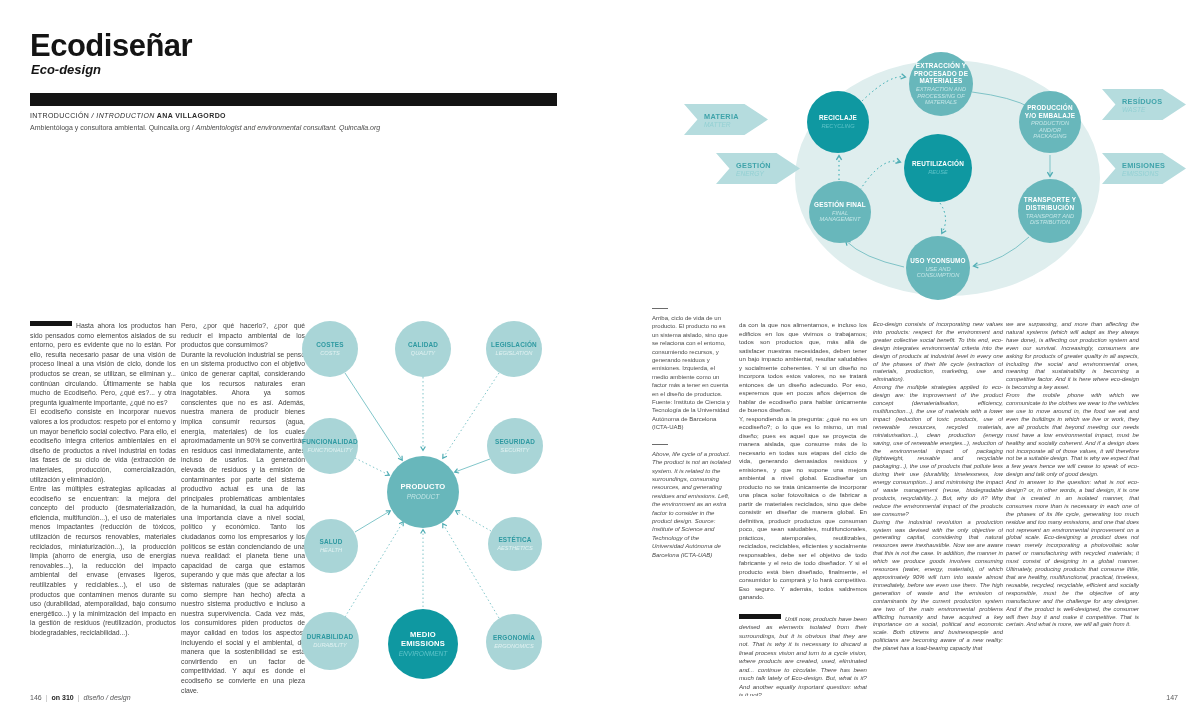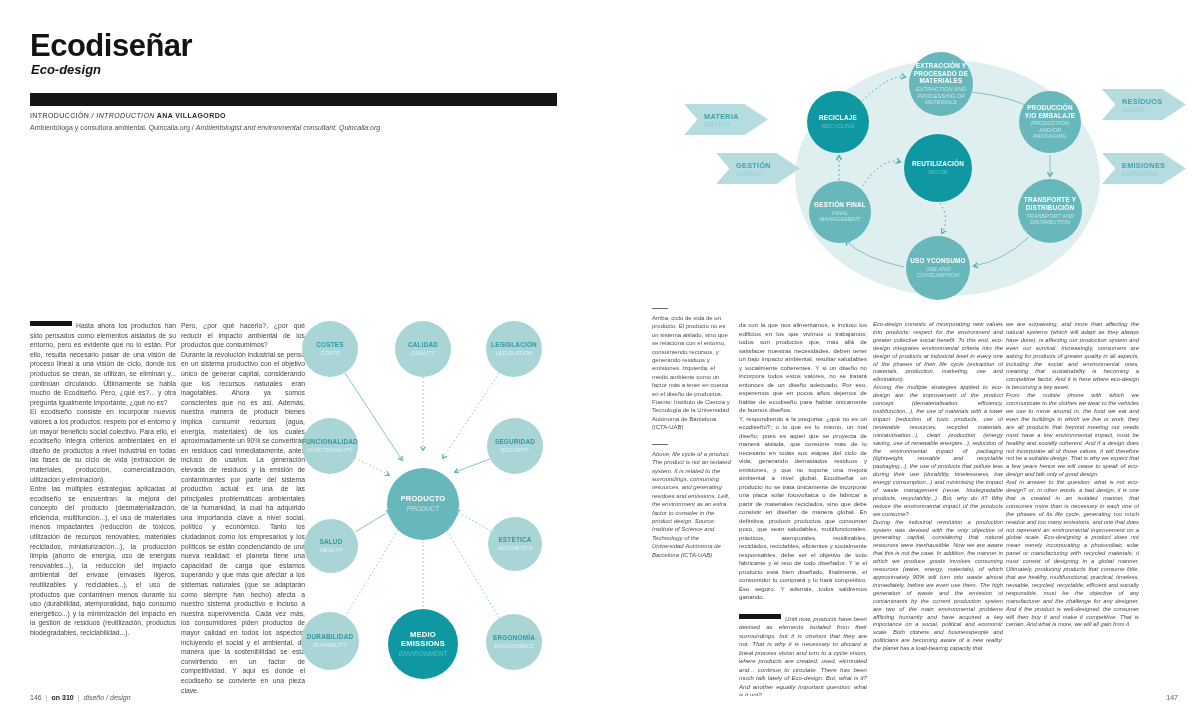--- a/index.html
+++ b/index.html
@@ -155,21 +155,21 @@
   <span class="en">LEGISLATION</span>
 </div>
 <div class="circ light" style="left:302px;top:418px;width:56px;height:56px">
   <span class="es">FUNCIONALIDAD</span>
   <span class="en">FUNCTIONALITY</span>
 </div>
 <div class="circ light" style="left:487px;top:418px;width:56px;height:56px">
   <span class="es">SEGURIDAD</span>
   <span class="en">SECURITY</span>
 </div>
-<div class="circ medium big" style="left:387px;top:468px;width:72px;height:72px">
+<div class="circ medium big" style="left:387px;top:456px;width:72px;height:72px">
   <span class="es">PRODUCTO</span>
   <span class="en">PRODUCT</span>
 </div>
 <div class="circ light" style="left:304px;top:519px;width:54px;height:54px">
   <span class="es">SALUD</span>
   <span class="en">HEALTH</span>
 </div>
 <div class="circ light" style="left:488px;top:517px;width:54px;height:54px">
   <span class="es">ESTÉTICA</span>
   <span class="en">AESTHETICS</span>

